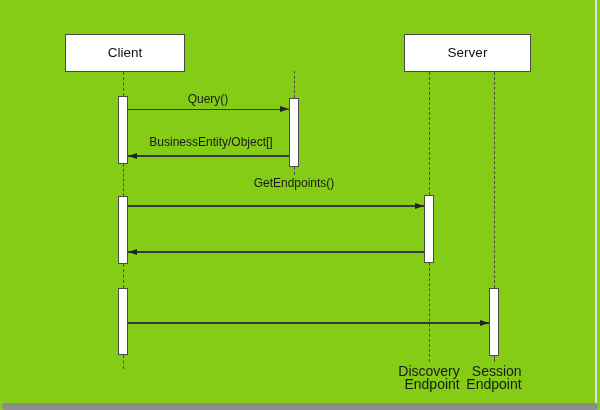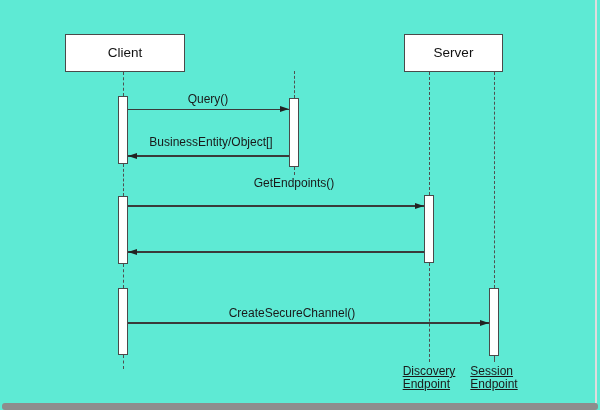--- a/index.html
+++ b/index.html
@@ -1,17 +1,17 @@
 <!DOCTYPE html>
 <html><head>
 <meta charset="utf-8">
 <style>
   html,body { margin:0; padding:0; background:#fff; }
   .screen {
-    position:relative; width:600px; height:410px; background:#5eead4;
+    position:relative; width:600px; height:410px; background:#84cc16;
     font-family:"Liberation Sans", sans-serif; overflow:hidden;
   }
   .pbox {
     position:absolute; border:1.5px solid #4a4a4a; background:#ffffff;
     display:flex; align-items:center; justify-content:center; text-align:center;
     font-size:13.5px; line-height:16px; color:#111; box-sizing:border-box;
   }
   .lifeline { position:absolute; width:0; border-left:1.5px dashed #4f4f4f; }
   .act {
     position:absolute; width:10px; background:#ffffff;
@@ -19,22 +19,22 @@
   }
   .mline { position:absolute; height:1.5px; background:#3a3a3a; }
   .ahead { position:absolute; width:0; height:0; }
   .ahead.right { border-top:3.5px solid transparent; border-bottom:3.5px solid transparent; border-left:9px solid #222; }
   .ahead.left  { border-top:3.5px solid transparent; border-bottom:3.5px solid transparent; border-right:9px solid #222; }
   .msg {
     position:absolute; transform:translateX(-50%); white-space:nowrap;
     font-size:12px; color:#1a1a1a;
   }
   .eplabel {
-    position:absolute; transform:translateX(-50%); text-align:left;
-    font-size:12px; line-height:12.5px; color:#1a1a1a;text-decoration:underline;
+    position:absolute; transform:translateX(-50%); text-align:right;
+    font-size:14px; line-height:12.5px; color:#1a1a1a;
   }
   .eplabel span { display:block; }
   .bottom-bar { position:absolute; left:2px; right:2px; top:403px; height:7px; background:#8d8d8d; border-radius:3px; }
   .right-edge { position:absolute; left:595px; top:0; width:2px; height:403px; background:#dddddd; }
 </style>
 </head>
 <body>
 
 <div class="screen">
 
@@ -48,21 +48,21 @@
 
   <div class="lifeline" style="left:428.5px;top:72px;height:123px"></div>
   <div class="lifeline" style="left:428.5px;top:263px;height:99px"></div>
 
   <div class="lifeline" style="left:493.5px;top:72px;height:216px"></div>
   <div class="lifeline" style="left:493.5px;top:356px;height:6px"></div>
 
   <div class="pbox" style="left:65px;top:34px;width:120px;height:38px">
     <span>Client</span>
   </div>
-  <div class="pbox" style="left:404px;top:34px;width:99px;height:38px">
+  <div class="pbox" style="left:404px;top:34px;width:127px;height:38px">
     <span>Server</span>
   </div>
 
   <div class="act" style="left:118px;top:96px;height:68px"></div>
   <div class="act" style="left:118px;top:196px;height:68px"></div>
   <div class="act" style="left:118px;top:288px;height:67px"></div>
   <div class="act" style="left:289px;top:98px;height:69px"></div>
   <div class="act" style="left:424px;top:195px;height:68px"></div>
   <div class="act" style="left:489px;top:288px;height:68px"></div>
 
@@ -74,21 +74,20 @@
   <div class="mline" style="left:128px;top:155.2px;width:161px"></div>
   <div class="ahead left" style="left:128px;top:152.5px"></div>
 
   <div class="msg" style="left:294px;top:176px">GetEndpoints()</div>
   <div class="mline" style="left:128px;top:205.2px;width:296px"></div>
   <div class="ahead right" style="left:415px;top:202.5px"></div>
 
   <div class="mline" style="left:128px;top:251.2px;width:296px"></div>
   <div class="ahead left" style="left:128px;top:248.5px"></div>
 
-  <div class="msg" style="left:292px;top:306px">CreateSecureChannel()</div>
   <div class="mline" style="left:128px;top:322.2px;width:361px"></div>
   <div class="ahead right" style="left:480px;top:319.5px"></div>
 
   <div class="eplabel" style="left:429px;top:365px">
     <span>Discovery</span>
     <span>Endpoint</span>
   </div>
   <div class="eplabel" style="left:494px;top:365px">
     <span>Session</span>
     <span>Endpoint</span>

